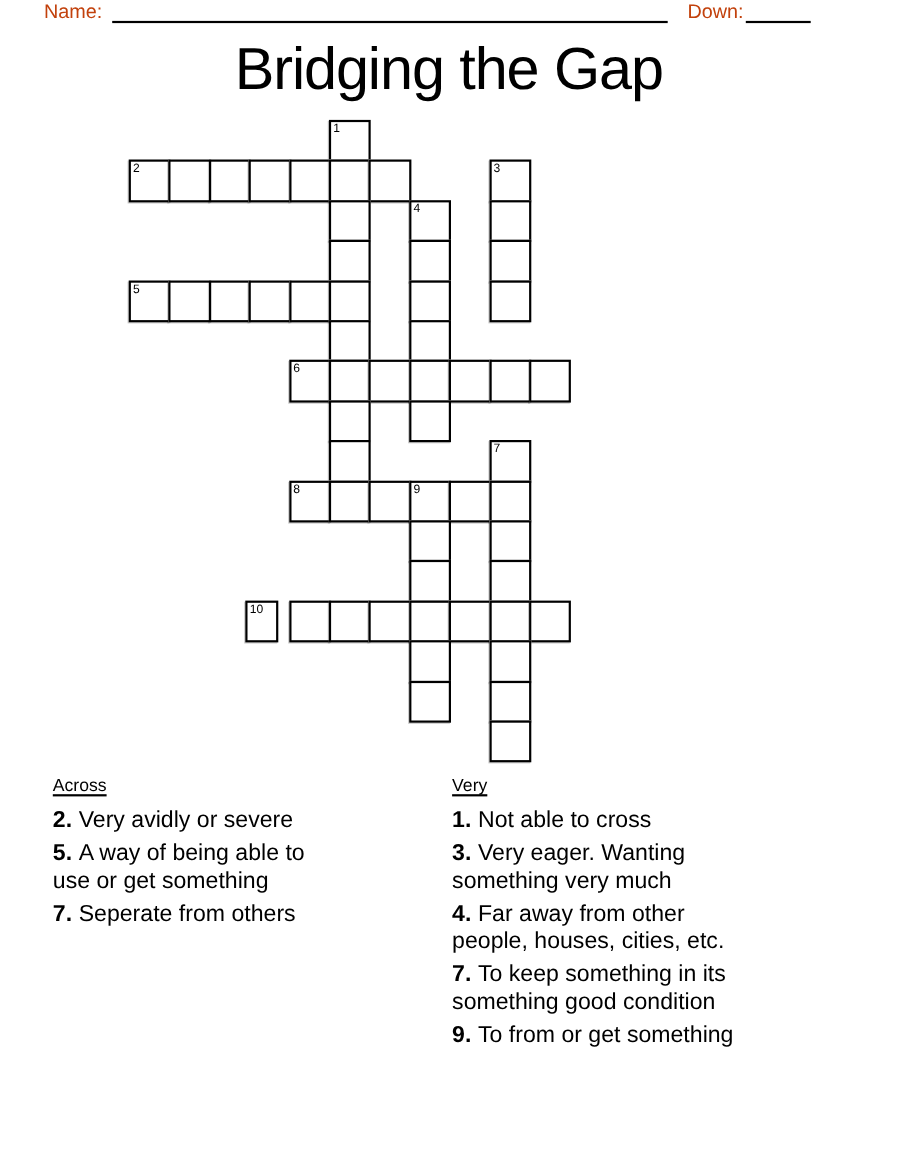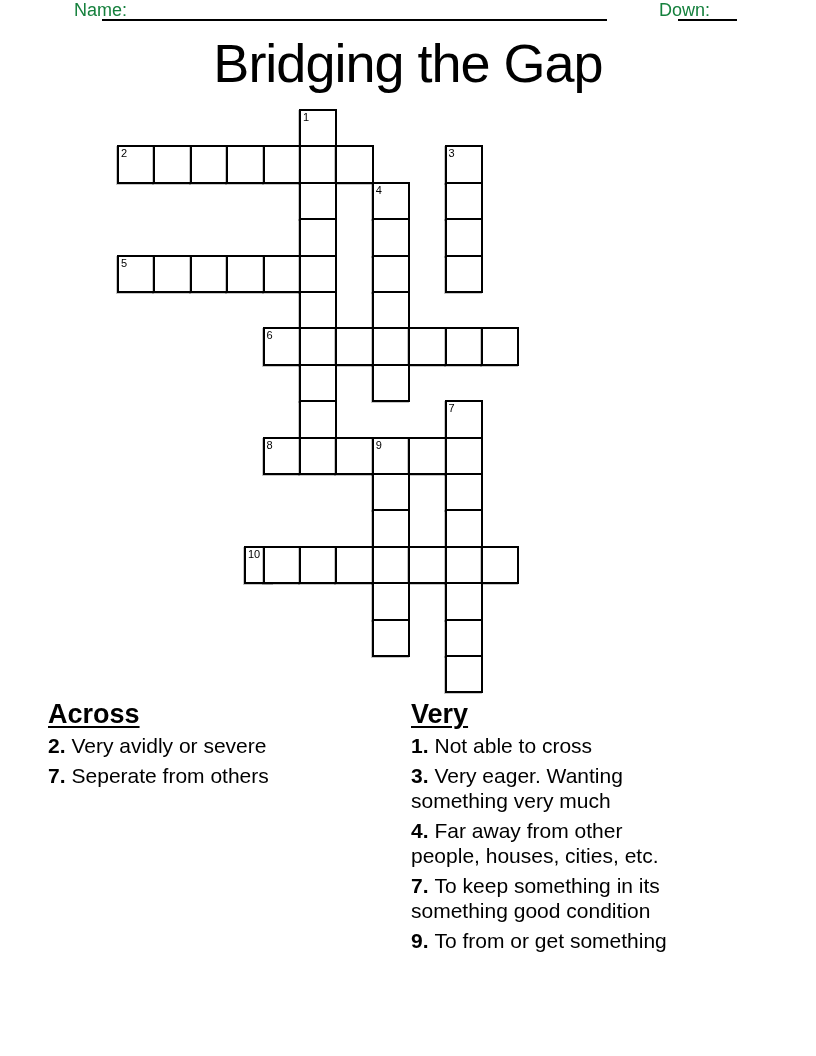--- a/index.html
+++ b/index.html
@@ -10,22 +10,21 @@
     color: #000000;
     position: relative;
     overflow: hidden;
   }
   
   .hdr-label {
     position: absolute;
     font-size: 18px;
     line-height: 20px;
     top: 0px;
-    color: #15803d;
-    margin-left: 34px;
+    color: #c2410c;
   }
   #name-label { left: 40px; }
   #date-label { left: 625px; }
   .fill-line {
     position: absolute;
     top: 0px;
     height: 19px;
     border-bottom: 2px solid #000;
   }
   #name-line { left: 102px; width: 505px; }
@@ -67,22 +66,22 @@
   
   .clue-col {
     position: absolute;
     top: 702px;
     font-size: 21px;
     line-height: 25px;
   }
   #across-col { left: 48px;  width: 360px; }
   #down-col   { left: 411px; width: 355px; }
   .clue-heading {
-    font-size: 27px;
-    font-weight: bold;
+    font-size: 16px;
+    font-weight: normal;
     line-height: 25px;
     text-decoration: underline;
     text-decoration-thickness: 2px;
     text-underline-offset: 3px;
     margin-bottom: 6px;
   }
   .clue { margin-bottom: 5px; }
   .clue-num { font-weight: bold; margin-right: 6px; }
   .clue-text { white-space: pre-line; }
 </style>
@@ -154,40 +153,42 @@
     <div class="cell" style="left: 217.4px; top: 326.6px; width: 38.4px; height: 38.4px;"></div>
     <div class="cell" style="left: 253.8px; top: 326.6px; width: 38.4px; height: 38.4px;">
       <span class="cell-num">9</span>
     </div>
     <div class="cell" style="left: 290.2px; top: 326.6px; width: 38.4px; height: 38.4px;"></div>
     <div class="cell" style="left: 326.6px; top: 326.6px; width: 38.4px; height: 38.4px;"></div>
     <div class="cell" style="left: 253.8px; top: 363px; width: 38.4px; height: 38.4px;"></div>
     <div class="cell" style="left: 326.6px; top: 363px; width: 38.4px; height: 38.4px;"></div>
     <div class="cell" style="left: 253.8px; top: 399.4px; width: 38.4px; height: 38.4px;"></div>
     <div class="cell" style="left: 326.6px; top: 399.4px; width: 38.4px; height: 38.4px;"></div>
-    <div class="cell" style="left: 126px; top: 435.8px; width: 30px; height: 38.4px;">
+    <div class="cell" style="left: 105px; top: 435.8px; width: 30px; height: 38.4px;">
       <span class="cell-num">10</span>
     </div>
     <div class="cell" style="left: 144.6px; top: 435.8px; width: 38.4px; height: 38.4px;"></div>
     <div class="cell" style="left: 181px; top: 435.8px; width: 38.4px; height: 38.4px;"></div>
     <div class="cell" style="left: 217.4px; top: 435.8px; width: 38.4px; height: 38.4px;"></div>
     <div class="cell" style="left: 253.8px; top: 435.8px; width: 38.4px; height: 38.4px;"></div>
     <div class="cell" style="left: 290.2px; top: 435.8px; width: 38.4px; height: 38.4px;"></div>
     <div class="cell" style="left: 326.6px; top: 435.8px; width: 38.4px; height: 38.4px;"></div>
     <div class="cell" style="left: 363px; top: 435.8px; width: 38.4px; height: 38.4px;"></div>
     <div class="cell" style="left: 253.8px; top: 472.2px; width: 38.4px; height: 38.4px;"></div>
     <div class="cell" style="left: 326.6px; top: 472.2px; width: 38.4px; height: 38.4px;"></div>
     <div class="cell" style="left: 253.8px; top: 508.6px; width: 38.4px; height: 38.4px;"></div>
     <div class="cell" style="left: 326.6px; top: 508.6px; width: 38.4px; height: 38.4px;"></div>
     <div class="cell" style="left: 326.6px; top: 545px; width: 38.4px; height: 38.4px;"></div>
   </div>
 
 <div class="clue-col" id="across-col">
   <div class="clue-heading">Across</div>
   <div class="clue"><b class="clue-num">2.</b><span class="clue-text">Very avidly or severe</span></div>
+  <div class="clue"><b class="clue-num">5.</b><span class="clue-text">A way of being able to
+use or get something</span></div>
   <div class="clue"><b class="clue-num">7.</b><span class="clue-text">Seperate from others</span></div>
 </div>
 
 <div class="clue-col" id="down-col">
   <div class="clue-heading">Very</div>
   <div class="clue"><b class="clue-num">1.</b><span class="clue-text">Not able to cross</span></div>
   <div class="clue"><b class="clue-num">3.</b><span class="clue-text">Very eager. Wanting
 something very much</span></div>
   <div class="clue"><b class="clue-num">4.</b><span class="clue-text">Far away from other
 people, houses, cities, etc.</span></div>

